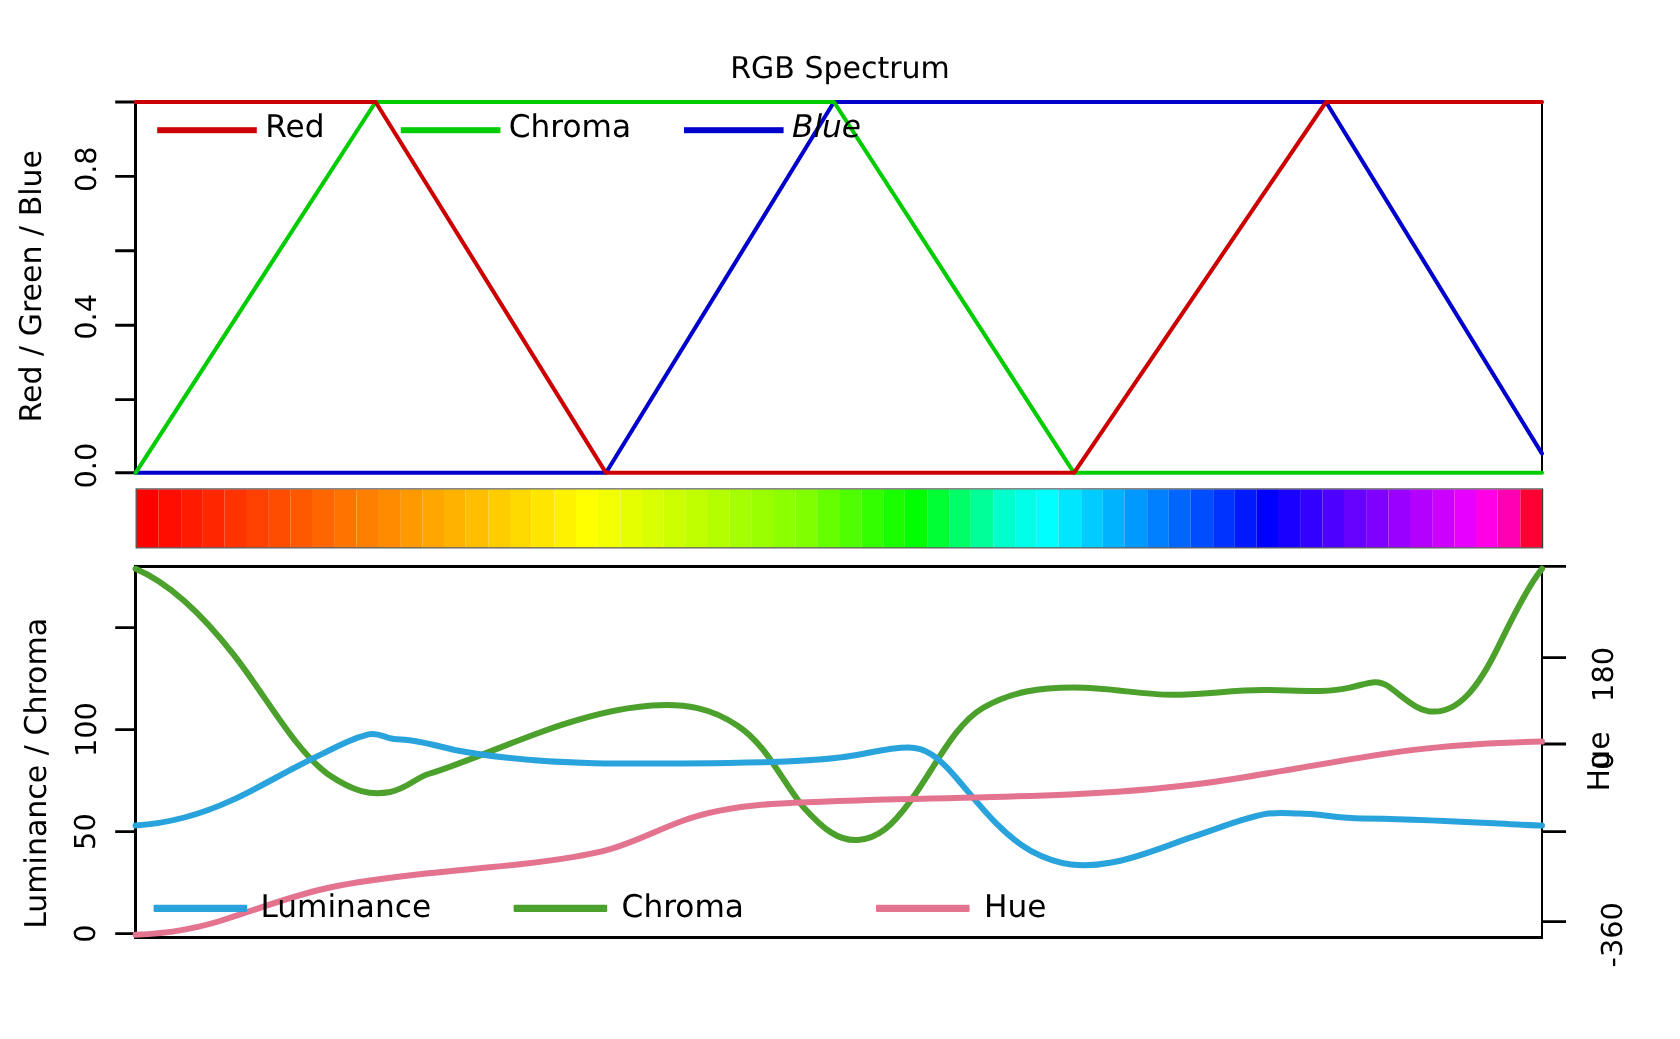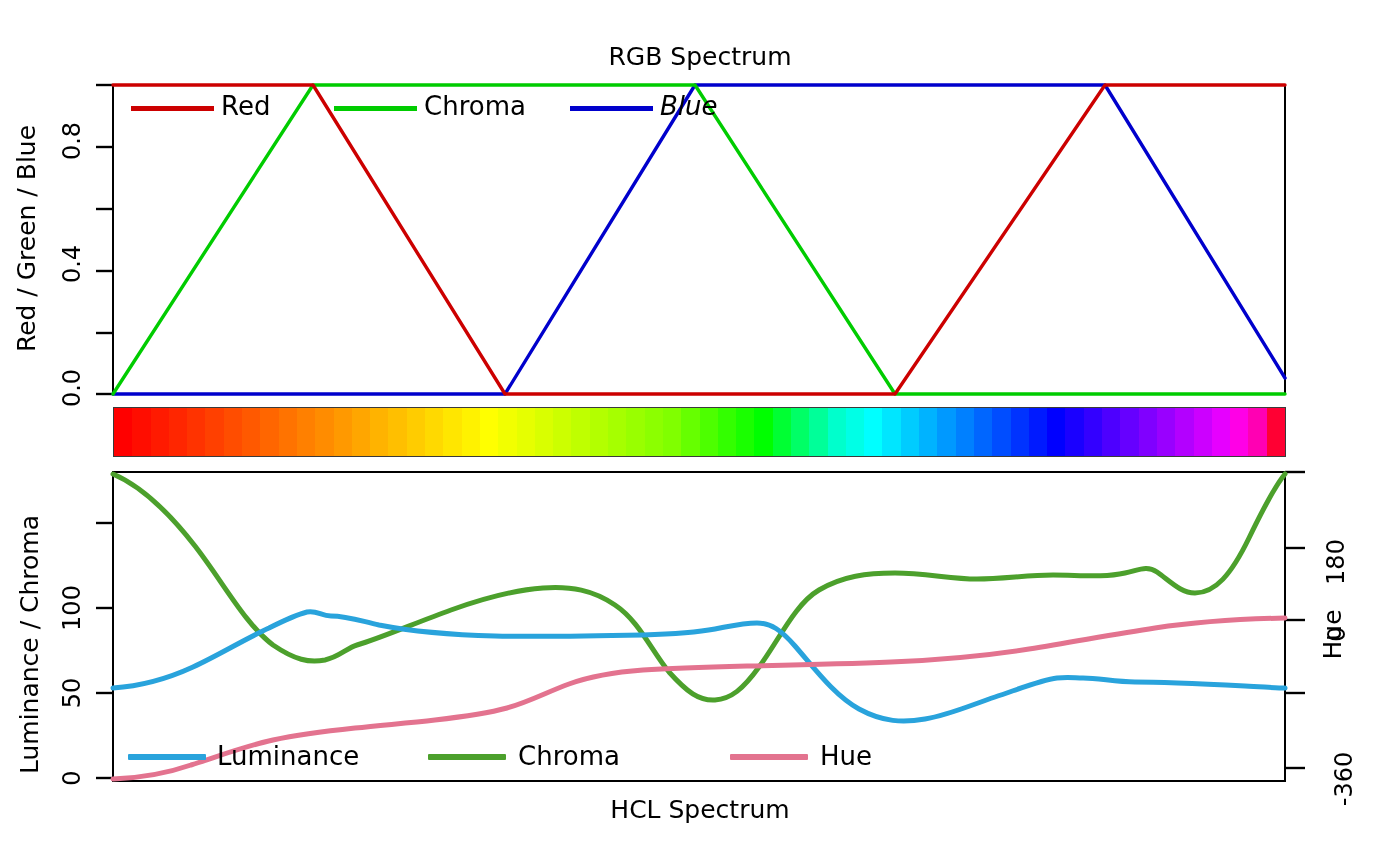--- a/index.html
+++ b/index.html
@@ -205,15 +205,14 @@
 
   <div class="legend-line" style="left:128px;top:754px;width:78px;height:6px;background:#29A3DC;border-radius:1px;"></div>
   <div class="legend-text" style="left:217px;top:741px;">Luminance</div>
 
   <div class="legend-line" style="left:428px;top:754px;width:78px;height:6px;background:#4CA02C;border-radius:1px;"></div>
   <div class="legend-text" style="left:518px;top:741px;">Chroma</div>
 
   <div class="legend-line" style="left:730px;top:754px;width:78px;height:6px;background:#E3738F;border-radius:1px;"></div>
   <div class="legend-text" style="left:820px;top:741px;">Hue</div>
 
-  <div class="title" id="hcl-title">HCL Spectrum</div>
 
 </div>
 
 </body></html>

